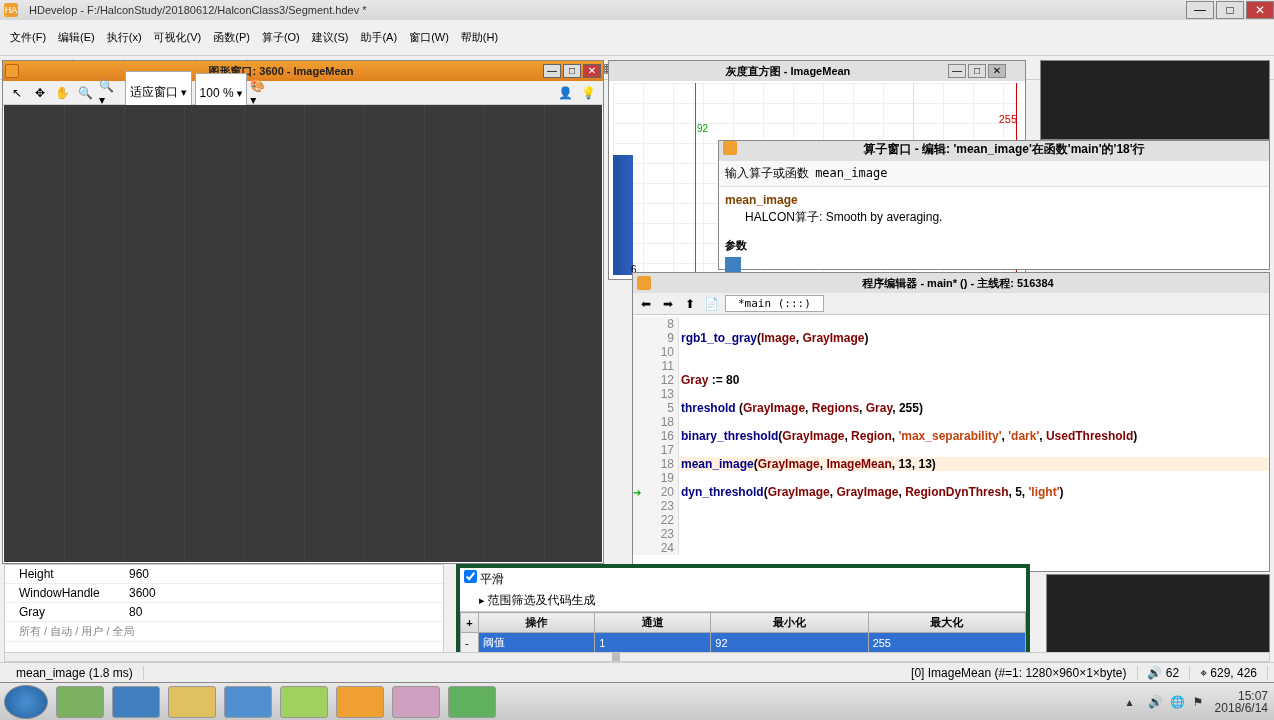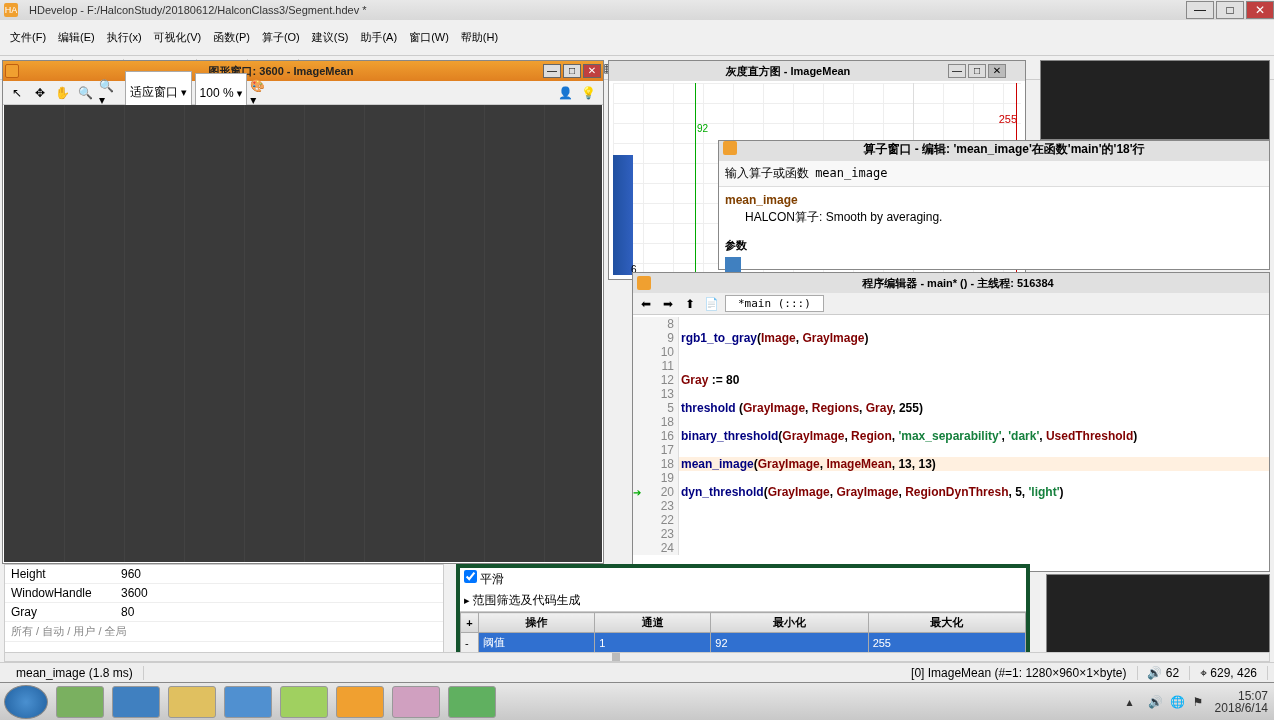--- a/index.html
+++ b/index.html
@@ -71,35 +71,35 @@
 .progwin .header .htitle { flex: 1; text-align: center; font-size: 11px; font-weight: bold; }
 .progwin .ptoolbar { height: 22px; background: #f0f0f0; border-bottom: 1px solid #ccc; display: flex; align-items: center; padding: 0 4px; gap: 4px; }
 .progwin .ptoolbar .pbtn { width: 18px; height: 18px; display: inline-flex; align-items: center; justify-content: center; }
 .progwin .ptoolbar .tabname { border: 1px solid #aaa; padding: 1px 12px; background: #fff; font-family: monospace; font-size: 11px; }
 .progwin .code { position: absolute; top: 44px; left: 0; right: 0; bottom: 0; font-family: Consolas, monospace; font-size: 12px; overflow: hidden; }
 .progwin .codeline { display: flex; height: 14px; line-height: 14px; }
 .progwin .gutter { width: 36px; text-align: right; padding-right: 4px; color: #888; background: #f4f4f4; border-right: 1px solid #ddd; }
 .progwin .gutmark { width: 10px; background: #f4f4f4; }
 .progwin .linetxt { padding-left: 2px; white-space: pre; font-weight: bold; }
 .progwin .kw { color: #000080; }
-.progwin .str { color: #15803d; }
+.progwin .str { color: #c2410c; }
 .progwin .ident { color: #800000; }
 .progwin .hlline { background: #fff0e0; }
 .progwin .arrow { color: #0a0; font-size: 10px; }
 
 
 .varpanel { position: absolute; left: 4px; top: 500px; width: 440px; height: 90px; border: 1px solid #ccc; background: #fff; }
-.varpanel .vrow { display: flex; border-bottom: 1px solid #eee; padding: 2px 6px; font-size: 11px; align-items: center; }
+.varpanel .vrow { display: flex; border-bottom: 1px solid #eee; padding: 2px 14px; font-size: 11px; align-items: center; }
 .varpanel .vname { width: 110px; }
 .varpanel .vval { }
 
 
 .rangepanel { position: absolute; left: 456px; top: 500px; width: 574px; height: 90px; border: 4px solid #14532d; background: #fff; }
 .rangepanel .chkrow { padding: 2px 4px; font-size: 11px; }
-.rangepanel .hdrrow { padding: 2px 4px; font-size: 11px; border-bottom: 1px solid #ccc; }
+.rangepanel .hdrrow { padding: 2px 19px; font-size: 11px; border-bottom: 1px solid #ccc; }
 .rangepanel table { width: 100%; border-collapse: collapse; }
 .rangepanel th, .rangepanel td { border: 1px solid #aaa; padding: 2px 4px; font-size: 11px; text-align: left; }
 .rangepanel th { background: linear-gradient(#f0f0f0, #d8d8d8); text-align: center; }
 .rangepanel .selrow td { background: #3070d0; color: #fff; }
 
 
 .darkpanel1 { position: absolute; right: 4px; top: -4px; width: 230px; height: 80px; background: #222; border: 1px solid #888; }
 .darkpanel2 { position: absolute; right: 4px; top: 510px; width: 224px; height: 80px; background: #222; border: 1px solid #888; }
 
 

